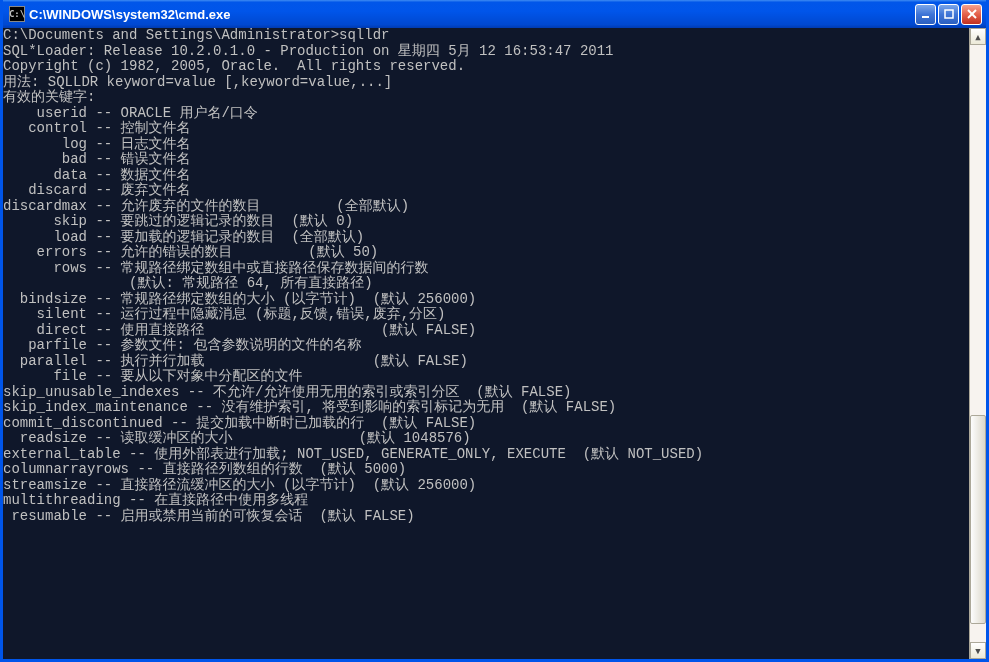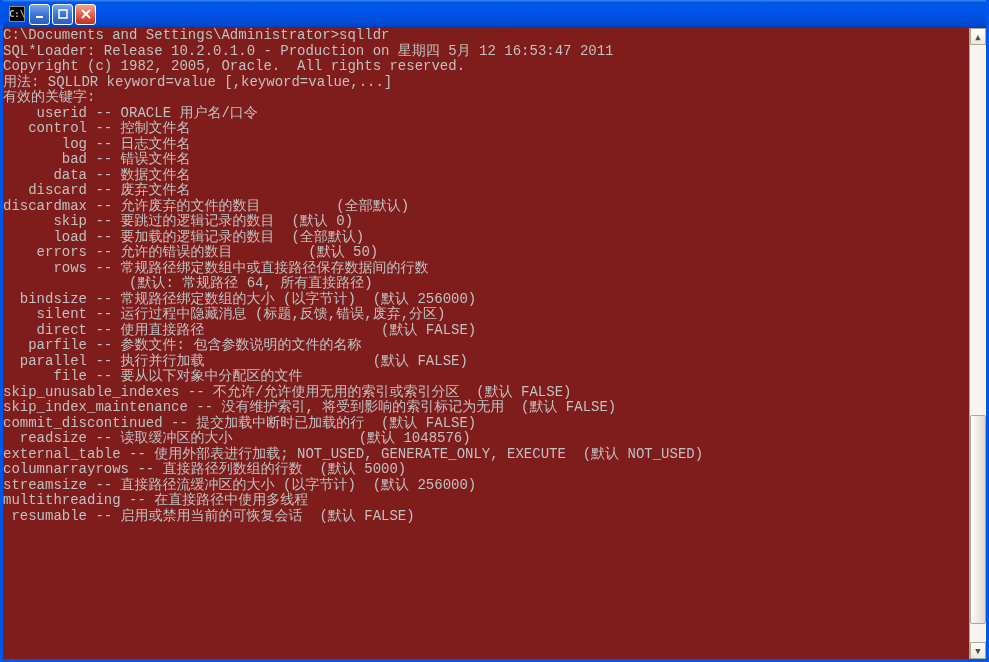--- a/index.html
+++ b/index.html
@@ -62,21 +62,21 @@
 .titlebar .btn.close {
   background: linear-gradient(to bottom, #f4a28f 0%, #e4604a 50%, #c03020 100%);
 }
 .client {
   flex: 1;
   display: flex;
   background: #000;
 }
 .terminal {
   flex: 1;
-  background: #7f1d1d;
+  background: #0f172a;
   color: #c0c0c0;
   font-family: "NSimSun", "SimSun", "宋体", "Courier New", monospace;
   font-size: 14px;
   line-height: 15.5px;
   white-space: pre;
   padding: 0;
   overflow: hidden;
 }
 .scrollbar {
   width: 17px;
@@ -110,20 +110,21 @@
   border: 1px solid #aca899;
   border-radius: 2px;
 }
 </style>
 </head>
 <body>
 
 <div class="window">
   <div class="titlebar">
     <span class="icon">C:\</span>
+    <span class="title">C:\WINDOWS\system32\cmd.exe</span>
     <div class="controls">
       <div class="btn">
           <svg width="10" height="10">
             <rect x="1" y="7" width="7" height="2" fill="#fff"></rect>
           </svg>
         </div>
       <div class="btn">
           <svg width="10" height="10">
             <rect x="1" y="1" width="8" height="8" fill="none" stroke="#fff" stroke-width="1.5"></rect>
           </svg>

